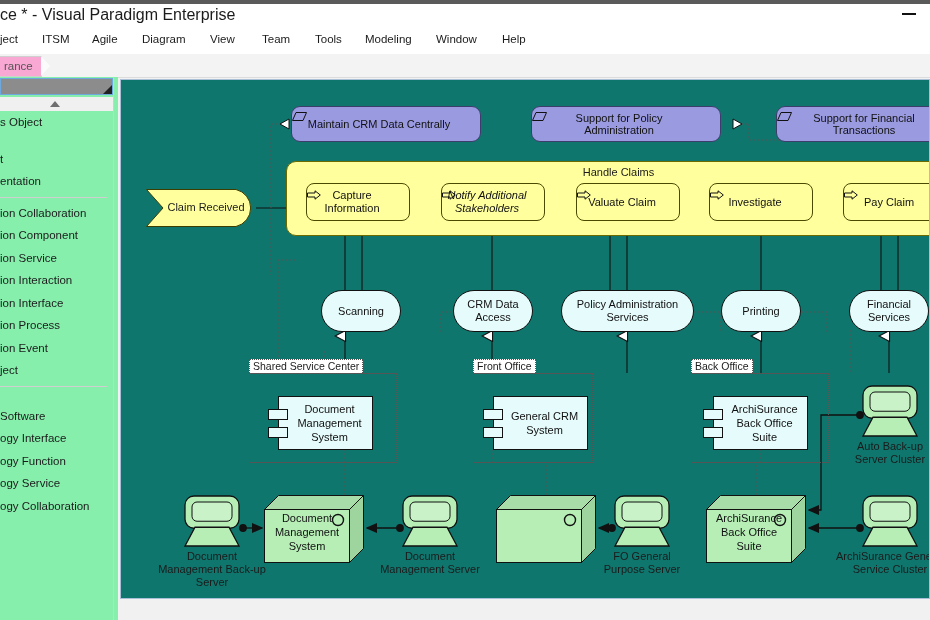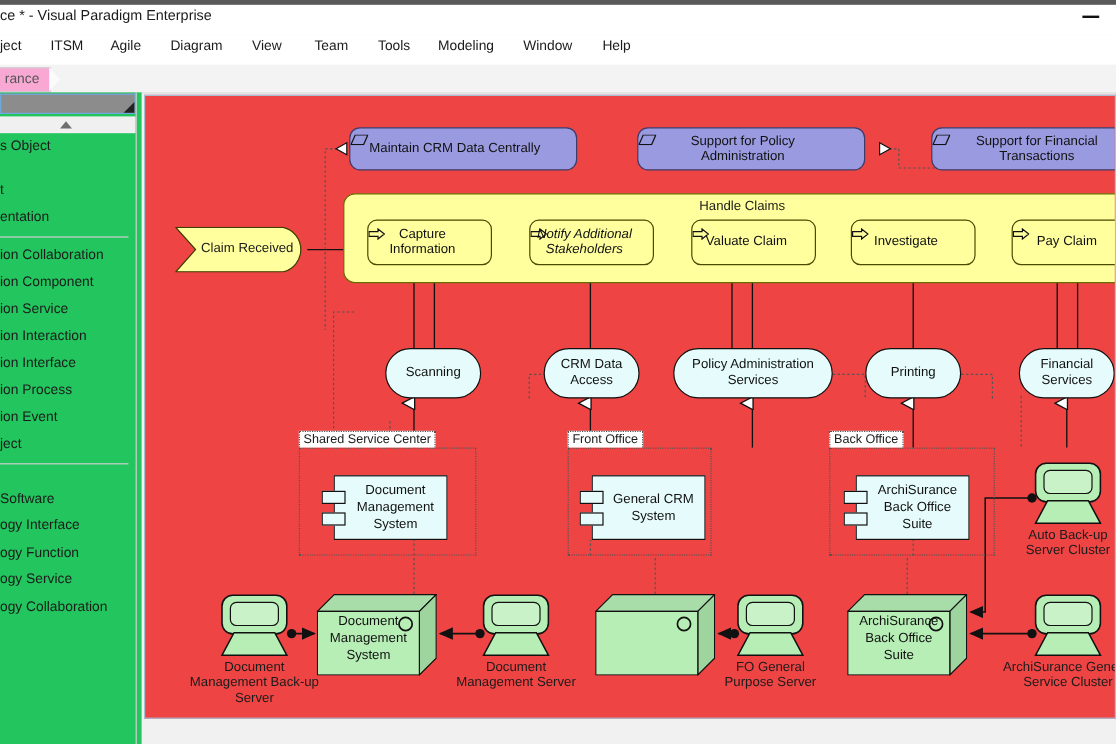--- a/index.html
+++ b/index.html
@@ -7,51 +7,51 @@
     width:930px;height:620px;overflow:hidden;
     font-family:"Liberation Sans",sans-serif;
     background:#ffffff;
     -webkit-font-smoothing:antialiased;
   }
   .app{position:relative;width:930px;height:620px;background:#f1f1f1;}
 
   
   .titlebar{position:absolute;left:0;top:0;width:930px;height:29px;background:#ffffff;}
   .titlebar .strip{position:absolute;left:0;top:0;width:930px;height:4px;background:#5a5a5a;}
-  .title-text{position:absolute;left:0;top:6px;font-size:12px;color:#1b1b1b;white-space:nowrap;}
+  .title-text{position:absolute;left:0;top:6px;font-size:16px;color:#1b1b1b;white-space:nowrap;}
   .min-btn{position:absolute;left:898px;top:4px;width:22px;height:20px;}
   .min-btn i{position:absolute;left:4px;top:9px;width:14px;height:2px;background:#111;display:block;}
 
   
   .menubar{position:absolute;left:0;top:29px;width:930px;height:25px;background:#ffffff;}
   .menubar .mi{position:absolute;top:4px;font-size:11.5px;color:#1b1b1b;white-space:nowrap;}
 
   
   .crumbbar{position:absolute;left:0;top:54px;width:930px;height:23px;background:#f3f3f3;border-bottom:1px solid #dcdcdc;}
   .crumb{position:absolute;left:0;top:2px;height:19px;padding:0 8px 0 4px;background:#f9a8d4;
          border:1px solid #cfcfcf;border-left:none;font-size:11.5px;color:#555;line-height:19px;white-space:nowrap;}
   .crumb .arrow{position:absolute;right:-9px;top:-1px;width:0;height:0;
          border-top:10px solid transparent;border-bottom:10px solid transparent;border-left:9px solid #fbfbfb;}
   .crumb .arrowb{position:absolute;right:-11px;top:-1px;width:0;height:0;
          border-top:10px solid transparent;border-bottom:10px solid transparent;border-left:10px solid #cfcfcf;z-index:-1;}
 
   
-  .palette{position:absolute;left:0;top:77px;width:118px;height:543px;background:#22c55e;}
+  .palette{position:absolute;left:0;top:77px;width:118px;height:543px;background:#86efac;}
   .pal-head{position:absolute;left:0;top:1px;width:113px;height:17px;background:#8c8c8c;border:1px solid #6fa8dc;box-sizing:border-box;}
   .pal-head .corner{position:absolute;right:0;bottom:0;width:0;height:0;border-left:9px solid transparent;border-bottom:9px solid #222;}
   .pal-up{position:absolute;left:0;top:20px;width:113px;height:14px;background:#f0f0f0;}
   .pal-up .tri{position:absolute;left:50px;top:4px;width:0;height:0;border-left:5px solid transparent;border-right:5px solid transparent;border-bottom:6px solid #6f6f6f;}
   .pal-list{position:absolute;left:0;top:34px;width:113px;height:495px;overflow:hidden;}
   .pal-item{height:22.5px;line-height:22.5px;font-size:11.5px;color:#1b1b1b;padding-left:0px;white-space:nowrap;}
   .pal-sep{height:1px;background:#cfcfcf;margin:4px 6px 4px 0;}
   .pal-gap{height:14px;}
   .pal-vline{position:absolute;left:113px;top:0;width:1px;height:543px;background:#cfcfcf;}
 
   
-  .canvas{position:absolute;left:120px;top:79px;width:810px;height:520px;background:#ef4444;
+  .canvas{position:absolute;left:120px;top:79px;width:810px;height:520px;background:#0f766e;
           border:1px solid #a9bfd6;box-sizing:border-box;overflow:hidden;}
   .cv{position:absolute;left:0;top:0;width:810px;height:520px;}
   .cv svg{position:absolute;left:0;top:0;}
 
   .nodelbl{position:absolute;text-align:center;font-size:11px;color:#1b1b1b;line-height:13px;
            pointer-events:none;white-space:pre-line;}
   .outlbl{position:absolute;text-align:center;font-size:11px;color:#1b1b1b;line-height:13px;white-space:pre-line;}
 
   
   .motiv{position:absolute;background:#9a9ae0;border:1px solid #3d3d6b;border-radius:9px;box-sizing:border-box;}

